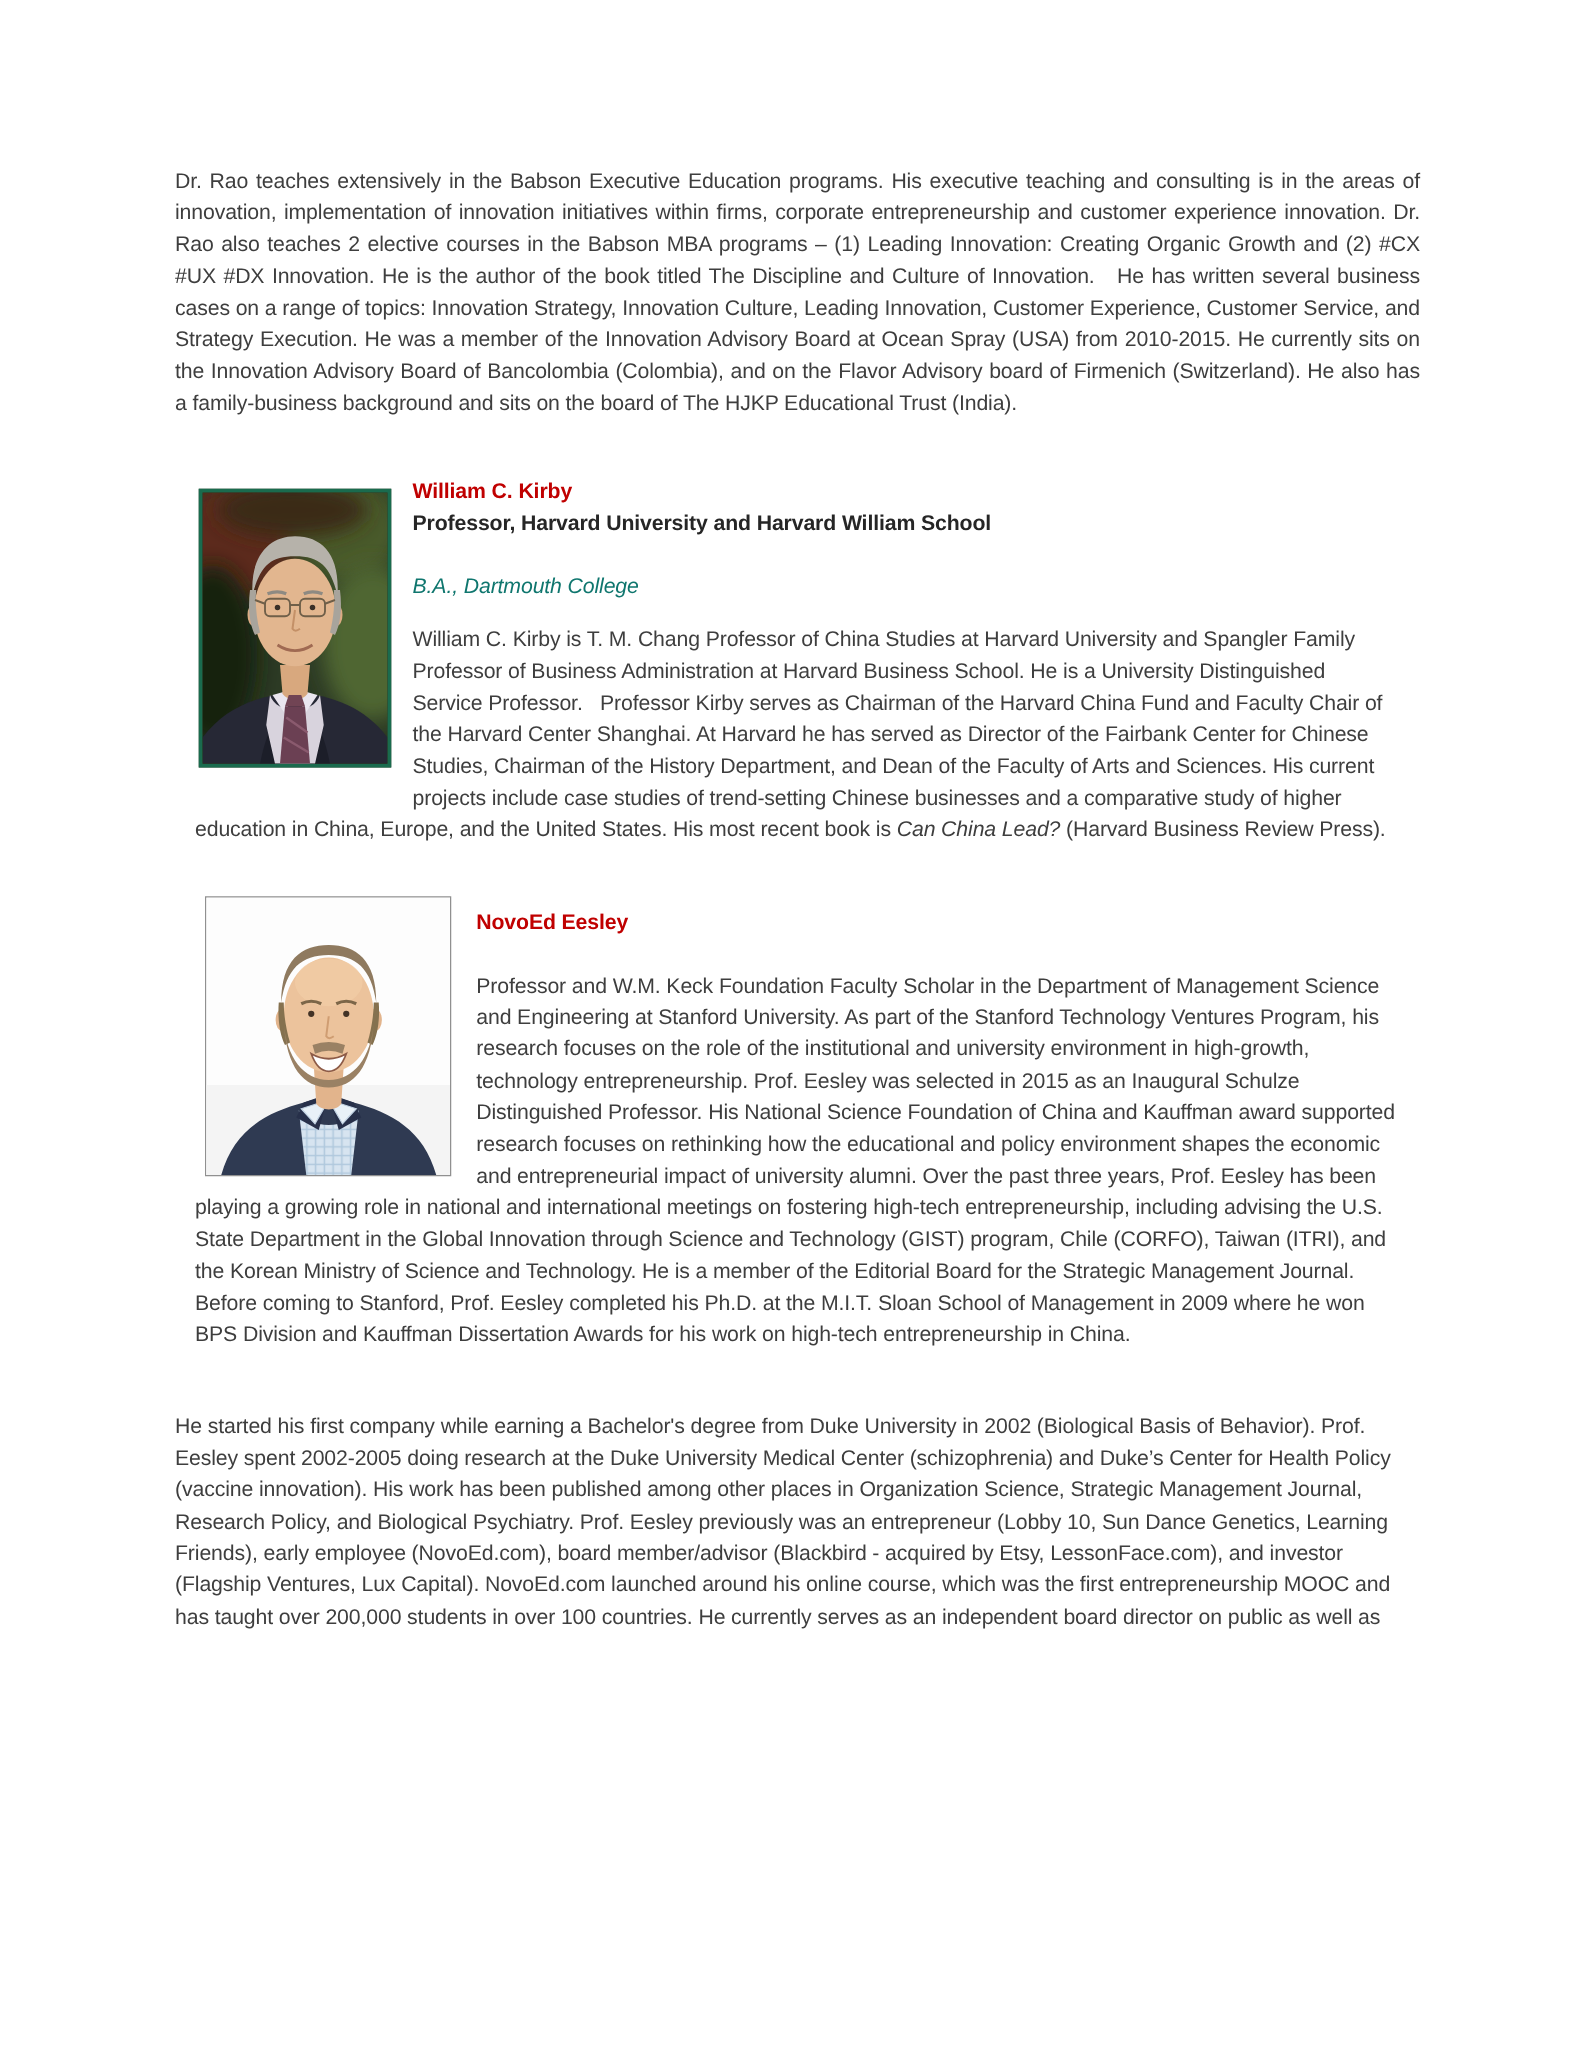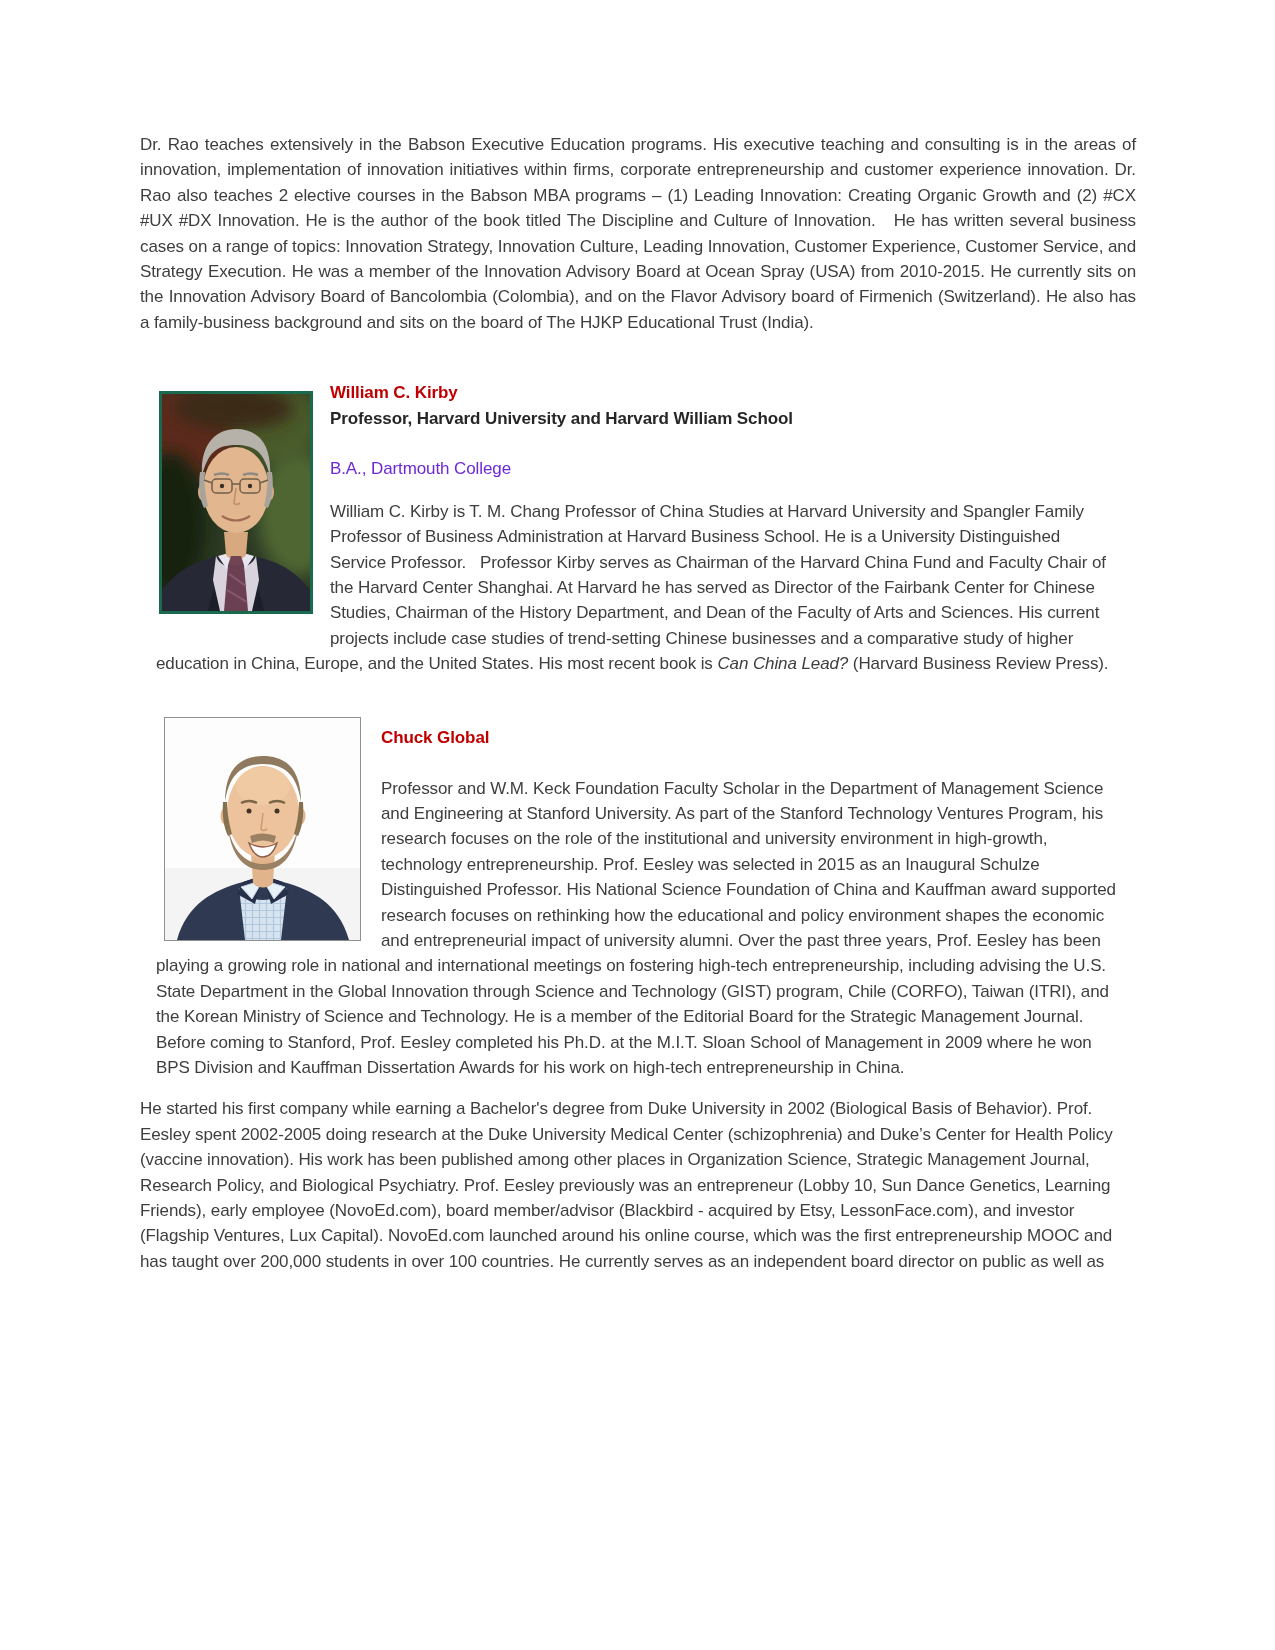--- a/index.html
+++ b/index.html
@@ -5,24 +5,24 @@
   html,body{margin:0;padding:0;background:#ffffff;}
   body{width:1275px;height:1650px;position:relative;overflow:hidden;
        font-family:"Liberation Sans",sans-serif;}
   .content{position:absolute;left:140px;top:132px;width:996px;
            font-size:17px;line-height:25.4px;color:#3e3e3e;letter-spacing:-0.1px;}
   .para{margin:0;white-space:pre-wrap;}
   .justify{text-align:justify;}
   .section{margin:16px;}
   .sec-kirby{margin-top:45px;}
   .sec-eesley{margin-top:48px;}
-  .closing{margin-top:16px;}
+  .closing{margin-top:48px;}
   .name{color:#c00000;font-weight:bold;}
   .role{color:#262626;font-weight:bold;}
-  .deg{color:#6d28d9;}
+  .deg{color:#0f766e;font-style:italic;}
   .sp-full{height:25.4px;}
   .sp-small{height:17px;}
   .photo-frame{float:left;overflow:hidden;background:#2c3a24;}
   .photo-kirby{width:148px;height:217px;border:3px solid #1a6b4e;
                margin:11px 17px 13px 3px;}
   .photo-eesley{width:195px;height:222px;border:1px solid #909090;background:#fdfdfd;
                margin:-8px 20px 6px 8px;}
   .photo-frame svg{display:block;width:100%;height:100%;}
   .it{font-style:italic;}
   .clear{clear:both;}
@@ -112,21 +112,21 @@
         <path d="M62,100 C64,136 78,152 98,152 C118,152 132,136 134,100 C132,128 118,146 98,146 C78,146 64,128 62,100 Z" fill="#9a8164"></path>
         <path d="M85,118 Q98,113 111,118 L109,125 Q98,120 87,125 Z" fill="#9a8164"></path>
         <path d="M76,85 Q84,81 92,85" stroke="#7c6648" stroke-width="2.5" fill="none"></path>
         <path d="M104,85 Q112,81 120,85" stroke="#7c6648" stroke-width="2.5" fill="none"></path>
         <circle cx="84" cy="93" r="2.5" fill="#433326"></circle>
         <circle cx="112" cy="93" r="2.5" fill="#433326"></circle>
         <path d="M98,95 L96,111 Q98,114 102,111" stroke="#cf9d72" stroke-width="1.6" fill="none"></path>
         <path d="M84,125 Q98,133 112,125 Q107,139 98,139 Q89,139 84,125 Z" fill="#ffffff" stroke="#8d5b47" stroke-width="1.4"></path>
       </svg>
     </div>
-    <div class="name">Chuck Global</div>
+    <div class="name">NovoEd Eesley</div>
     <div class="sp-full"></div>
     <p class="para">Professor and W.M. Keck Foundation Faculty Scholar in the Department of Management Science and Engineering at Stanford University. As part of the Stanford Technology Ventures Program, his research focuses on the role of the institutional and university environment in high-growth, technology entrepreneurship. Prof. Eesley was selected in 2015 as an Inaugural Schulze Distinguished Professor. His National Science Foundation of China and Kauffman award supported research focuses on rethinking how the educational and policy environment shapes the economic and entrepreneurial impact of university alumni. Over the past three years, Prof. Eesley has been playing a growing role in national and international meetings on fostering high-tech entrepreneurship, including advising the U.S. State Department in the Global Innovation through Science and Technology (GIST) program, Chile (CORFO), Taiwan (ITRI), and the Korean Ministry of Science and Technology. He is a member of the Editorial Board for the Strategic Management Journal. Before coming to Stanford, Prof. Eesley completed his Ph.D. at the M.I.T. Sloan School of Management in 2009 where he won BPS Division and Kauffman Dissertation Awards for his work on high-tech entrepreneurship in China.</p>
     <div class="clear"></div>
   </div>
 
   <p class="para closing">He started his first company while earning a Bachelor's degree from Duke University in 2002 (Biological Basis of Behavior). Prof. Eesley spent 2002-2005 doing research at the Duke University Medical Center (schizophrenia) and Duke’s Center for Health Policy (vaccine innovation). His work has been published among other places in Organization Science, Strategic Management Journal, Research Policy, and Biological Psychiatry. Prof. Eesley previously was an entrepreneur (Lobby 10, Sun Dance Genetics, Learning Friends), early employee (NovoEd.com), board member/advisor (Blackbird - acquired by Etsy, LessonFace.com), and investor (Flagship Ventures, Lux Capital). NovoEd.com launched around his online course, which was the first entrepreneurship MOOC and has taught over 200,000 students in over 100 countries. He currently serves as an independent board director on public as well as</p>
 
 </div>
 
 </body></html>

